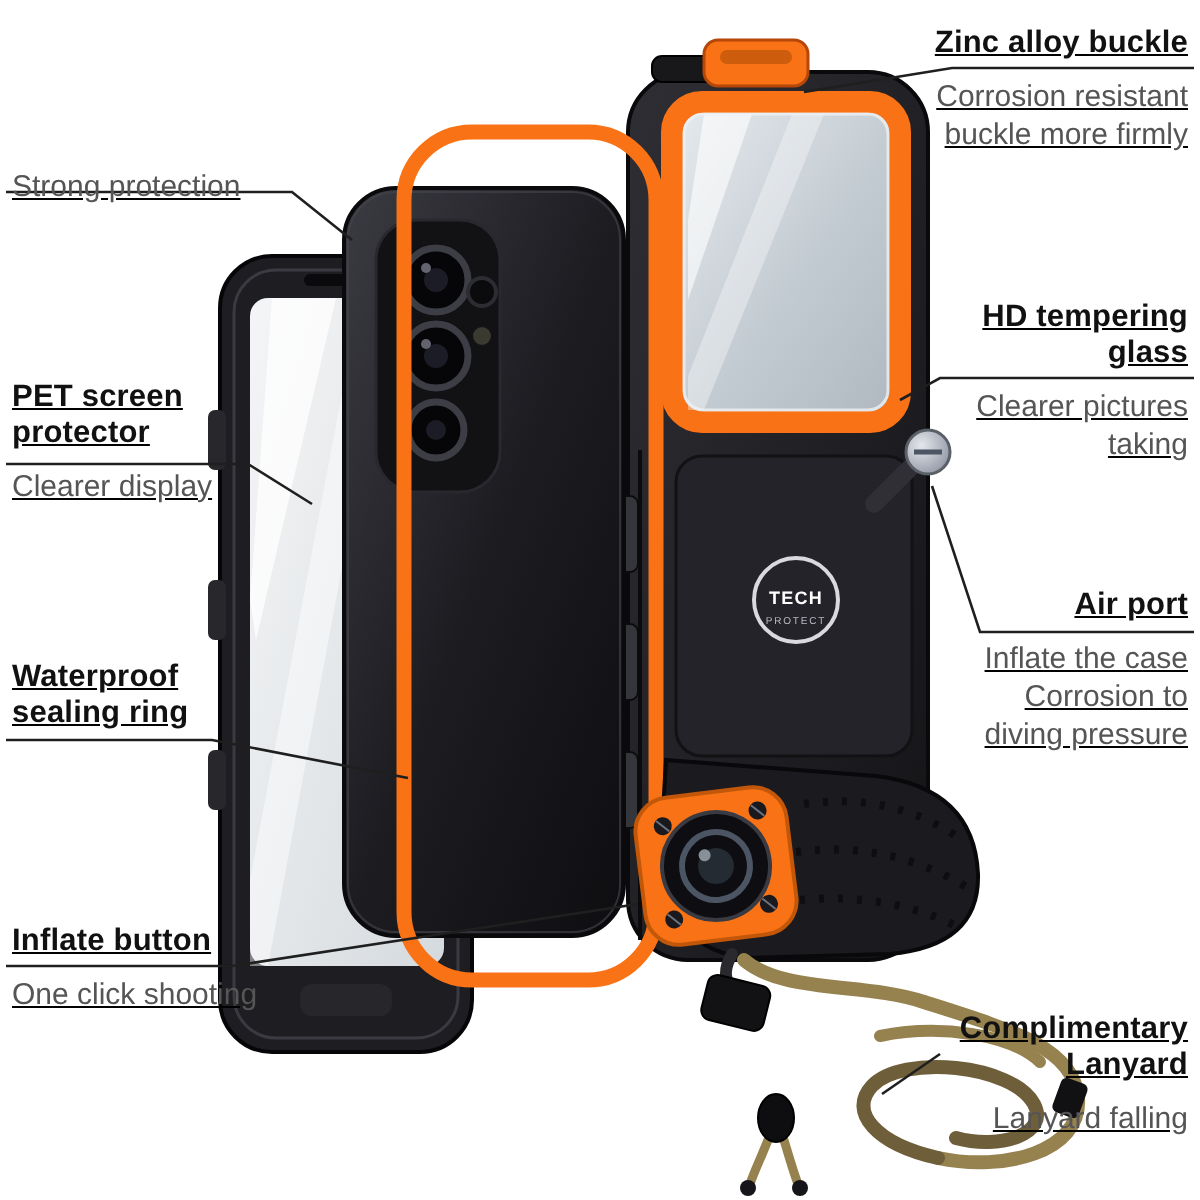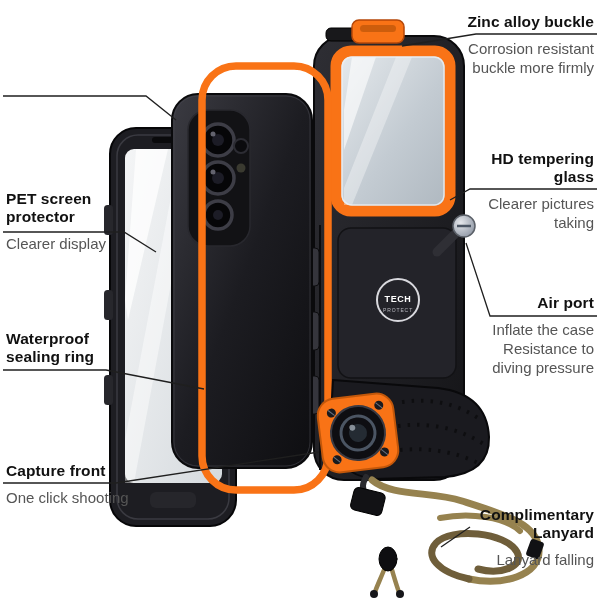--- a/index.html
+++ b/index.html
@@ -1,20 +1,20 @@
 <!DOCTYPE html>
 <html style="--accent: #f97316; --title-text: #111111; --desc-text: #555555; --lanyard: #96824f;"><head>
 <meta charset="utf-8">
 <style>
   * { margin: 0; padding: 0; box-sizing: border-box; }
   html, body { background: #ffffff; }
   body { font-family: "Liberation Sans", sans-serif; width: 600px; height: 600px; overflow: hidden; }
   .stage { position: relative; width: 600px; height: 600px; background: #ffffff; overflow: hidden; }
   .art { position: absolute; left: 0; top: 0; width: 600px; height: 600px; }
-  .callout { position: absolute; z-index: 2; }
+  .callout { position: absolute; z-index: 2; text-decoration: underline; }
   .callout.right { text-align: right; }
   .callout .title {
     font-weight: bold;
     font-size: 15.5px;
     line-height: 1.16;
     color: var(--title-text, #111);
     white-space: pre-line;
     letter-spacing: 0.1px;
   }
   .callout .desc {
@@ -180,49 +180,50 @@
     </g>
   </svg>
 
   <div class="callout right" style="top:13px; right:6px;">
     <div class="title">Zinc alloy buckle</div>
     <div class="desc">Corrosion resistant
 buckle more firmly</div>
   </div>
 
   <div class="callout" style="top:76px; left:6px;">
+    <div class="desc">Strong protection</div>
   </div>
 
   <div class="callout right" style="top:150px; right:6px;">
     <div class="title">HD tempering
 glass</div>
     <div class="desc">Clearer pictures
 taking</div>
   </div>
 
   <div class="callout" style="top:190px; left:6px;">
     <div class="title">PET screen
 protector</div>
     <div class="desc">Clearer display</div>
   </div>
 
   <div class="callout right" style="top:294px; right:6px;">
     <div class="title">Air port</div>
     <div class="desc">Inflate the case
-Resistance to
+Corrosion to
 diving pressure</div>
   </div>
 
   <div class="callout small-desc" style="top:330px; left:6px;">
     <div class="title">Waterproof
 sealing ring</div>
   </div>
 
   <div class="callout" style="top:462px; left:6px;">
-    <div class="title">Capture front</div>
+    <div class="title">Inflate button</div>
     <div class="desc">One click shooting</div>
   </div>
 
   <div class="callout right" style="top:506px; right:6px;margin-left:28px;">
     <div class="title">Complimentary
 Lanyard</div>
     <div class="desc">Lanyard falling</div>
   </div>
 
 </div>

